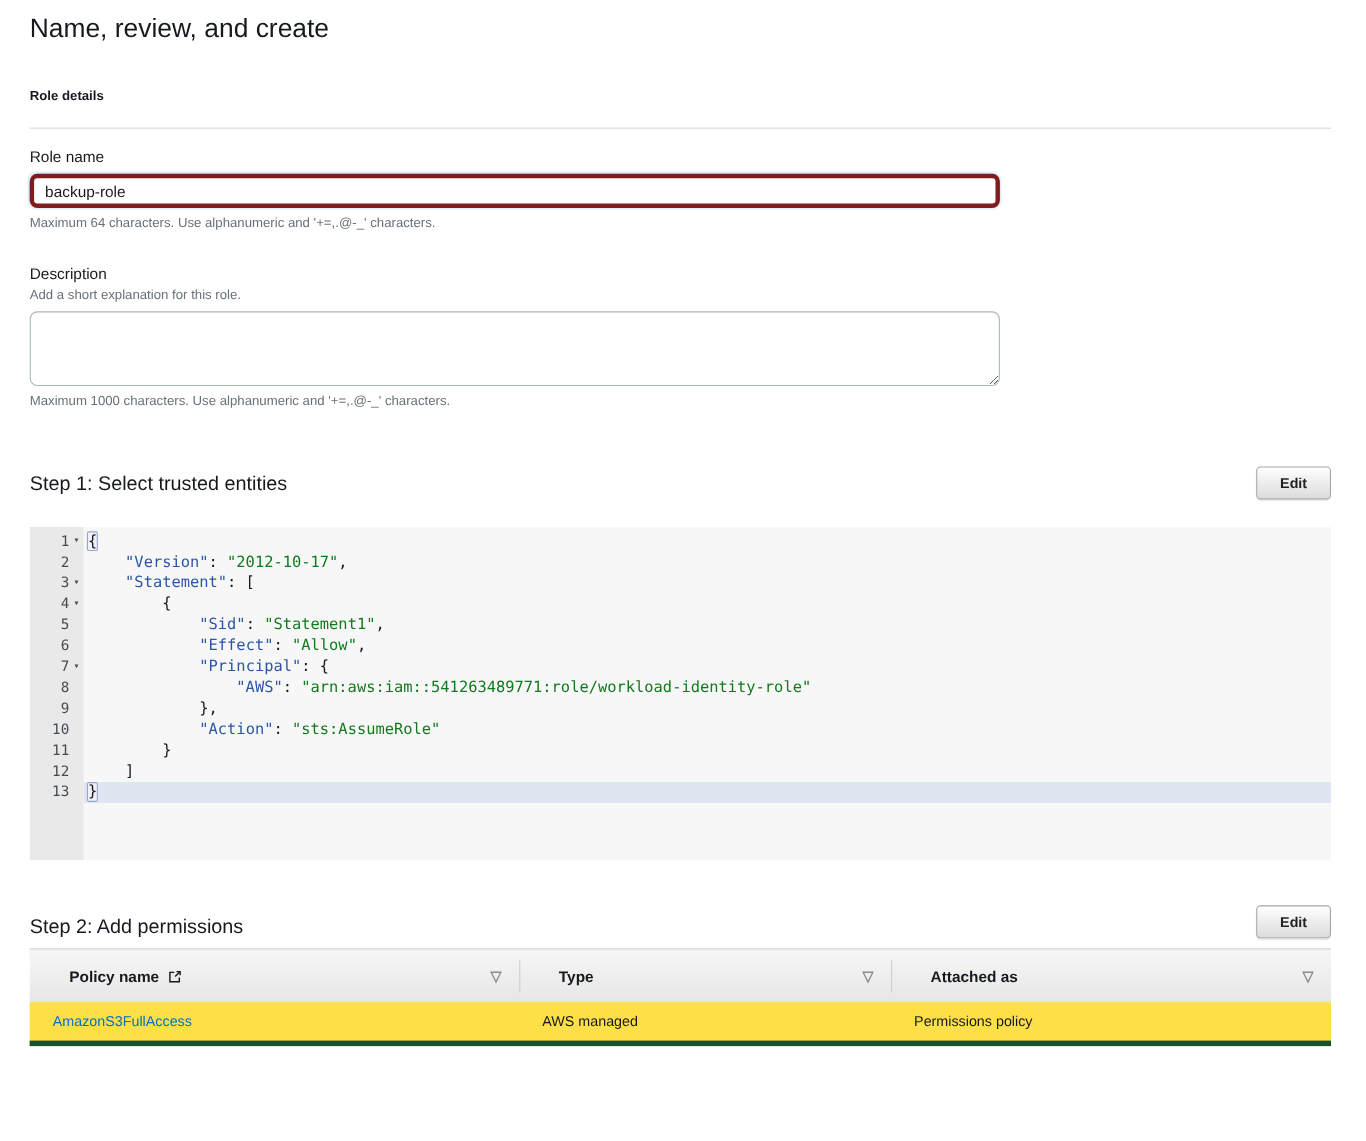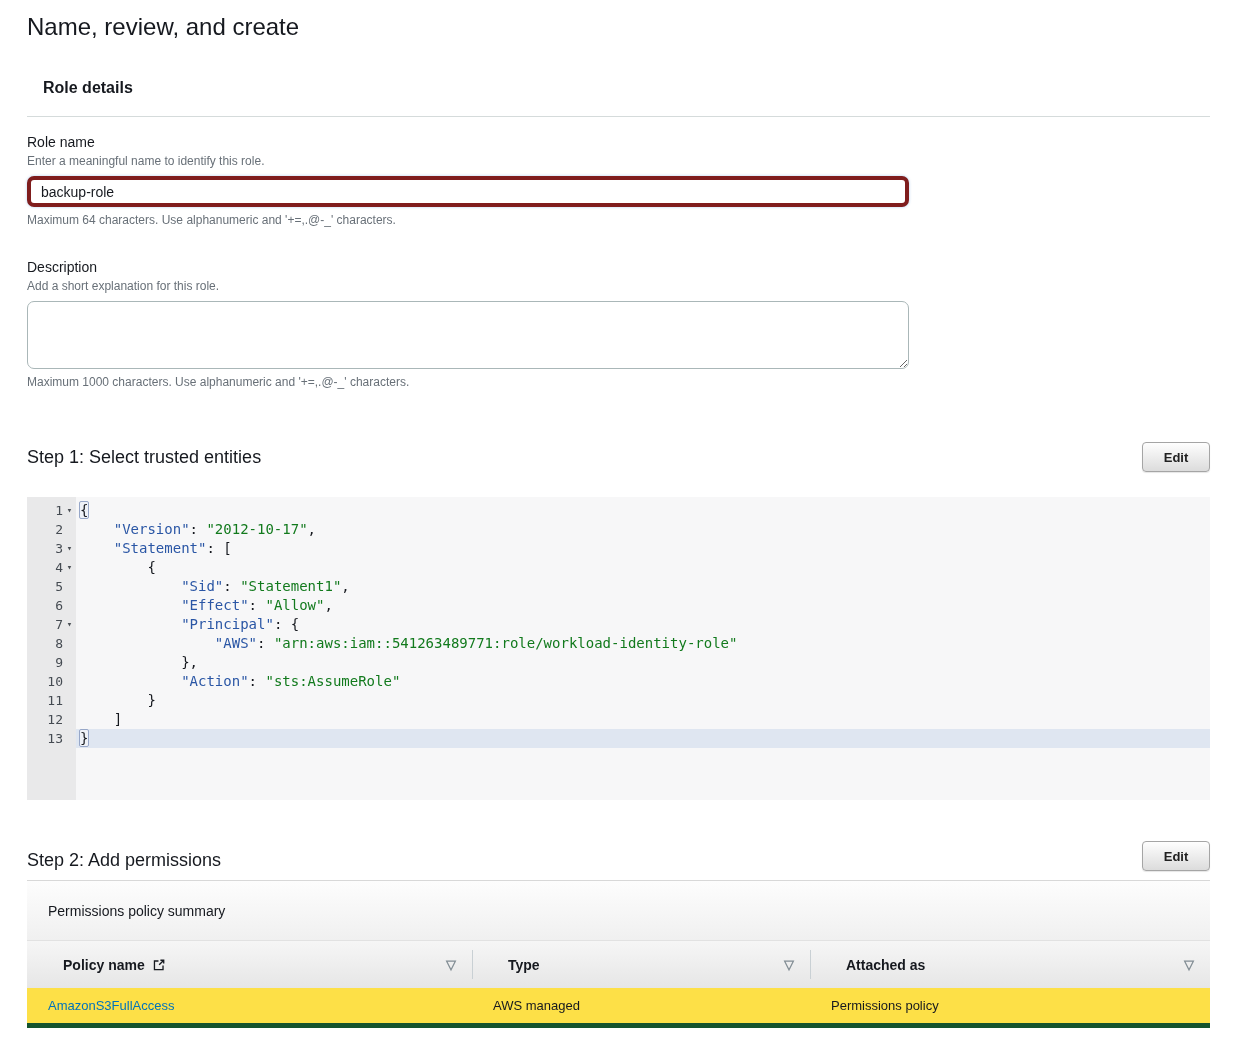--- a/index.html
+++ b/index.html
@@ -5,21 +5,21 @@
   * { box-sizing: border-box; }
   html,body { margin:0; padding:0; background:#fff; }
   body {
     width:1242px; height:1037px; overflow:hidden;
     font-family:"Liberation Sans", sans-serif; color:#16191f;
   }
   .page { padding:10px 32px 20px 27px; }
 
   h1.page-title { margin:0; font-size:24px; font-weight:400; color:#16191f; line-height:34px; }
 
-  .role-details-heading { margin-top:34px; font-size:16px; font-weight:bold; line-height:19px;margin-left:16px; }
+  .role-details-heading { margin-top:34px; font-size:12px; font-weight:bold; line-height:19px; }
   hr.divider { border:none; border-top:1px solid #d5dbdb; margin:19px 0 0 0; }
 
   .field { margin-top:17px; }
   .field-label { font-size:14px; line-height:17px; }
   .field-help { font-size:12px; color:#687078; margin-top:3px; line-height:15px; }
   .constraint { font-size:12px; color:#687078; margin-top:6px; line-height:15px; }
 
   input.text-input {
     display:block; margin-top:7px; width:882px; height:31px;
     border:4px solid #7f1d1d; border-radius:7px; padding:0 10px;
@@ -96,21 +96,20 @@
 
 <div class="page">
 
   <h1 class="page-title">Name, review, and create</h1>
 
   <div class="role-details-heading">Role details</div>
   <hr class="divider">
 
   <div class="field">
     <div class="field-label">Role name</div>
-    <div class="field-help">Enter a meaningful name to identify this role.</div>
     <input class="text-input" type="text" value="backup-role" style="">
     <div class="constraint">Maximum 64 characters. Use alphanumeric and '+=,.@-_' characters.</div>
   </div>
 
   <div class="field description">
     <div class="field-label">Description</div>
     <div class="field-help">Add a short explanation for this role.</div>
     <textarea class="desc-input" style=""></textarea>
     <div class="constraint">Maximum 1000 characters. Use alphanumeric and '+=,.@-_' characters.</div>
   </div>
@@ -138,21 +137,20 @@
         <div class="line active"><span class="ln">13</span><span class="fold"></span><span class="code"><span class="b">}</span></span></div>
       </div>
   </div>
 
   <div class="section-header step2">
     <div class="section-title">Step 2: Add permissions</div>
     <button class="btn-edit">Edit</button>
   </div>
 
   <div class="panel">
-    <div class="panel-head">Permissions policy summary</div>
     <div class="thead">
       <div class="th">
         <span>Policy name</span>
         <span class="ext-icon">
           <svg width="14" height="14" viewBox="0 0 16 16">
             <path d="M12.6 8.6 V13.2 H2.8 V3.4 H7.4" fill="none" stroke="#16191f" stroke-width="1.5"></path>
             <path d="M9.6 2.6 H13.4 V6.4" fill="none" stroke="#16191f" stroke-width="1.5"></path>
             <path d="M13.2 2.8 L8.2 7.8" fill="none" stroke="#16191f" stroke-width="1.5"></path>
           </svg>
         </span>

